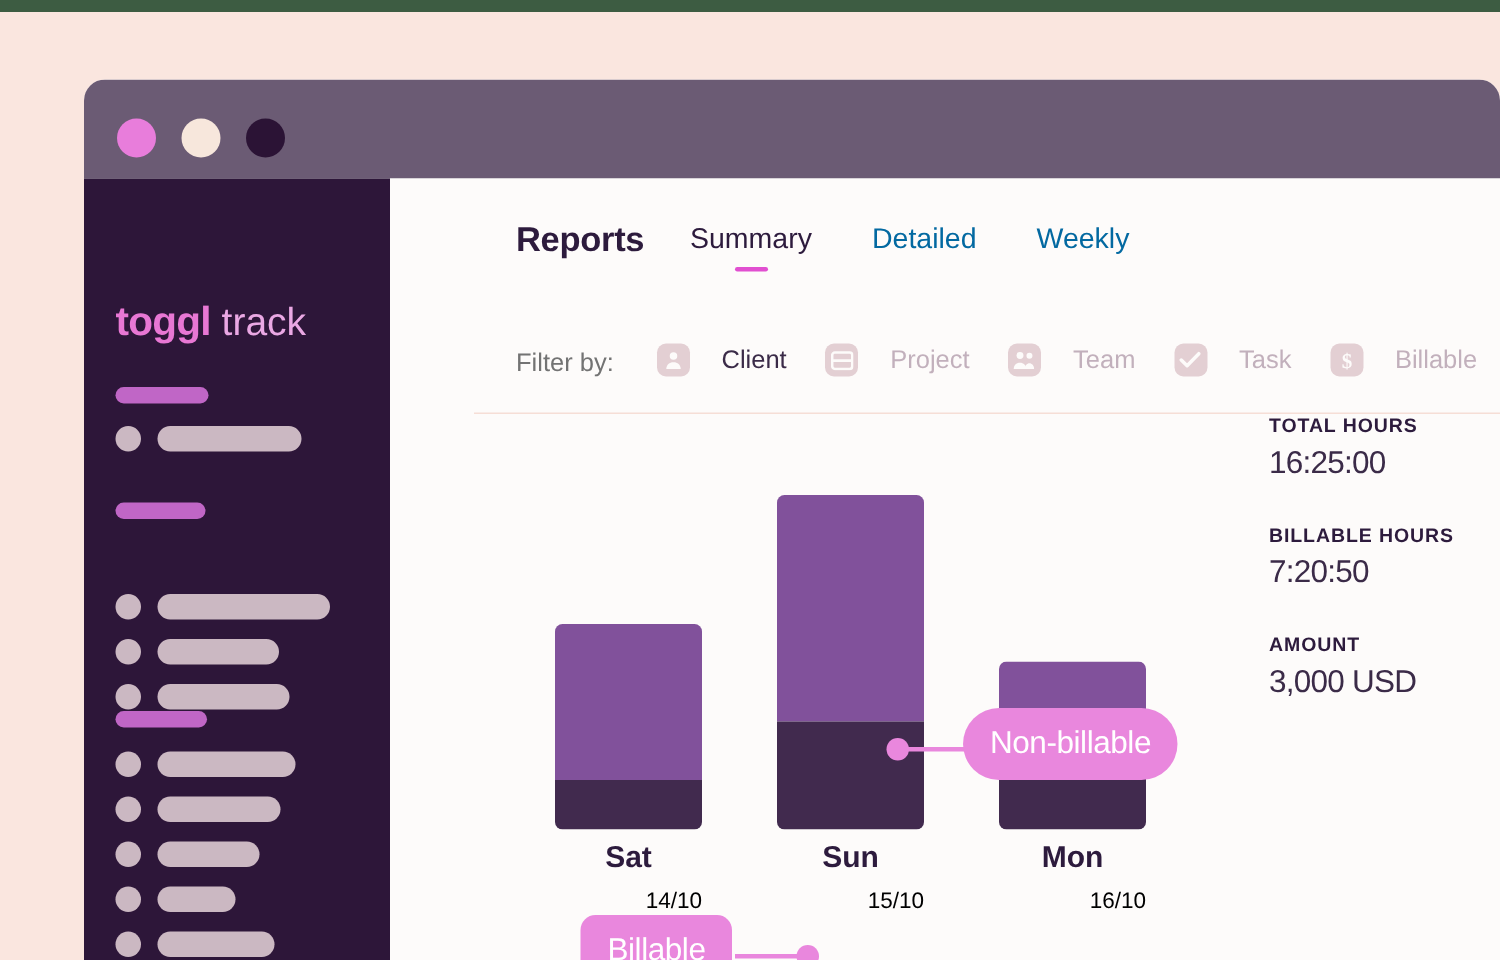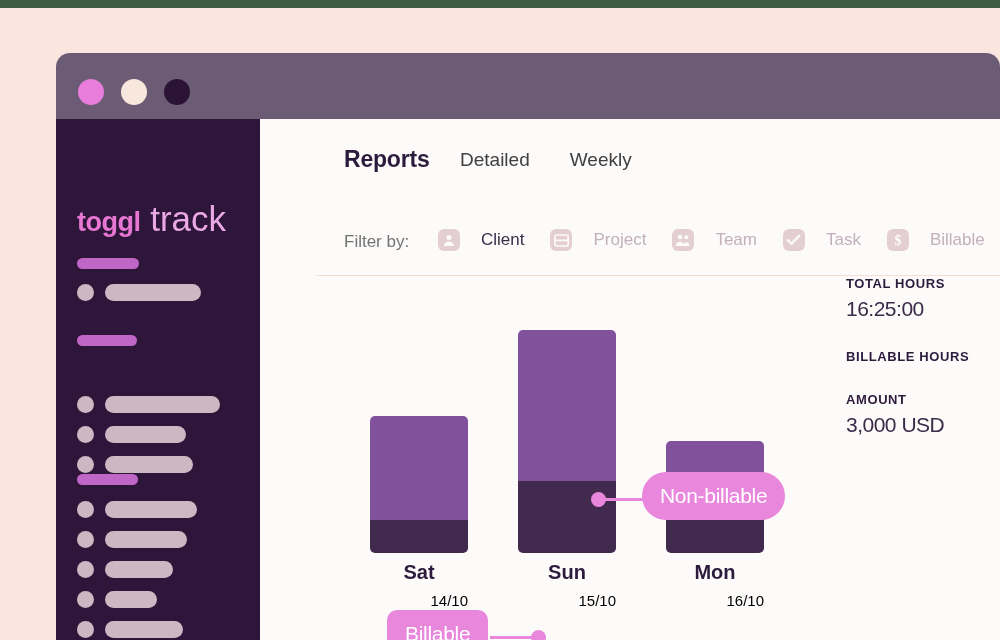--- a/index.html
+++ b/index.html
@@ -25,35 +25,35 @@
   .dot-1{left:22px;background:#e87ddb;}
   .dot-2{left:65px;background:#f7e7dc;}
   .dot-3{left:108px;background:#2b1335;}
 
   
   .sidebar{
     position:absolute;left:0;top:66px;width:204px;height:521px;background:#2d1639;
   }
   .logo{position:absolute;left:21px;top:80px;white-space:nowrap;}
   .logo-bold{font-size:27px;font-weight:bold;color:#e877d4;letter-spacing:-.5px;}
-  .logo-light{font-size:35px;font-weight:300;color:#eaa8e4;letter-spacing:0px;}
+  .logo-light{font-size:26px;font-weight:300;color:#eaa8e4;letter-spacing:0px;}
 
   .nav{position:absolute;left:0;top:0;width:204px;}
   .group-head{position:absolute;height:11px;border-radius:6px;background:#c066c6;left:21px;}
   .nav-row{position:absolute;left:21px;display:flex;align-items:center;gap:11px;}
   .nav-bullet{width:17px;height:17px;border-radius:50%;background:#cbb8c2;flex:none;}
   .nav-bar{height:17px;border-radius:9px;background:#cbb8c2;}
 
   
   .content{position:absolute;left:204px;top:66px;width:740px;height:521px;background:#fdfbfa;}
 
   .header{position:absolute;left:0;top:0;width:740px;height:96px;}
   .page-title{position:absolute;left:84px;top:27px;font-size:23px;font-weight:bold;color:#2d1b3d;letter-spacing:-.2px;}
   .tabs{position:absolute;left:200px;top:30px;display:flex;gap:40px;align-items:flex-start;}
-  .tab{font-size:19px;color:#404040;position:relative;padding-bottom:10px;}
+  .tab{font-size:19px;color:#0369a1;position:relative;padding-bottom:10px;}
   .tab.active{color:#2d1b3d;}
   .tab.active::after{
     content:"";position:absolute;left:50%;transform:translateX(-50%);bottom:0;
     width:22px;height:3px;border-radius:2px;background:#e14fd0;
   }
 
   .filterbar{position:absolute;left:0;top:96px;width:740px;height:60px;}
   .filter-label{position:absolute;left:84px;top:17px;font-size:17px;color:#737373;}
   .filters{position:absolute;left:178px;top:14px;display:flex;align-items:center;gap:26px;}
   .filter-item{display:flex;align-items:center;gap:9px;}
@@ -140,20 +140,21 @@
           <div class="nav-bar" style="width: 78px;"></div>
         </div>
       </div>
   </div>
 
   <div class="content">
 
     <div class="header">
       <div class="page-title">Reports</div>
       <div class="tabs" id="tabs">
+          <div class="tab active">Summary</div>
           <div class="tab">Detailed</div>
           <div class="tab">Weekly</div>
         </div>
     </div>
 
     <div class="filterbar">
       <div class="filter-label">Filter by:</div>
       <div class="filters" id="filters">
           <div class="filter-item">
             <span class="ficon">
@@ -240,20 +241,21 @@
         <div class="callout" style="left: 127px; top: 334px;">Billable</div>
       </div>
 
     <div class="stats" id="stats">
         <div class="stat-block">
           <div class="stat-label">TOTAL HOURS</div>
           <div class="stat-value">16:25:00</div>
         </div>
         <div class="stat-block">
           <div class="stat-label">BILLABLE HOURS</div>
+          <div class="stat-value">7:20:50</div>
         </div>
         <div class="stat-block">
           <div class="stat-label">AMOUNT</div>
           <div class="stat-value">3,000 USD</div>
         </div>
       </div>
 
   </div>
 </div>
 

